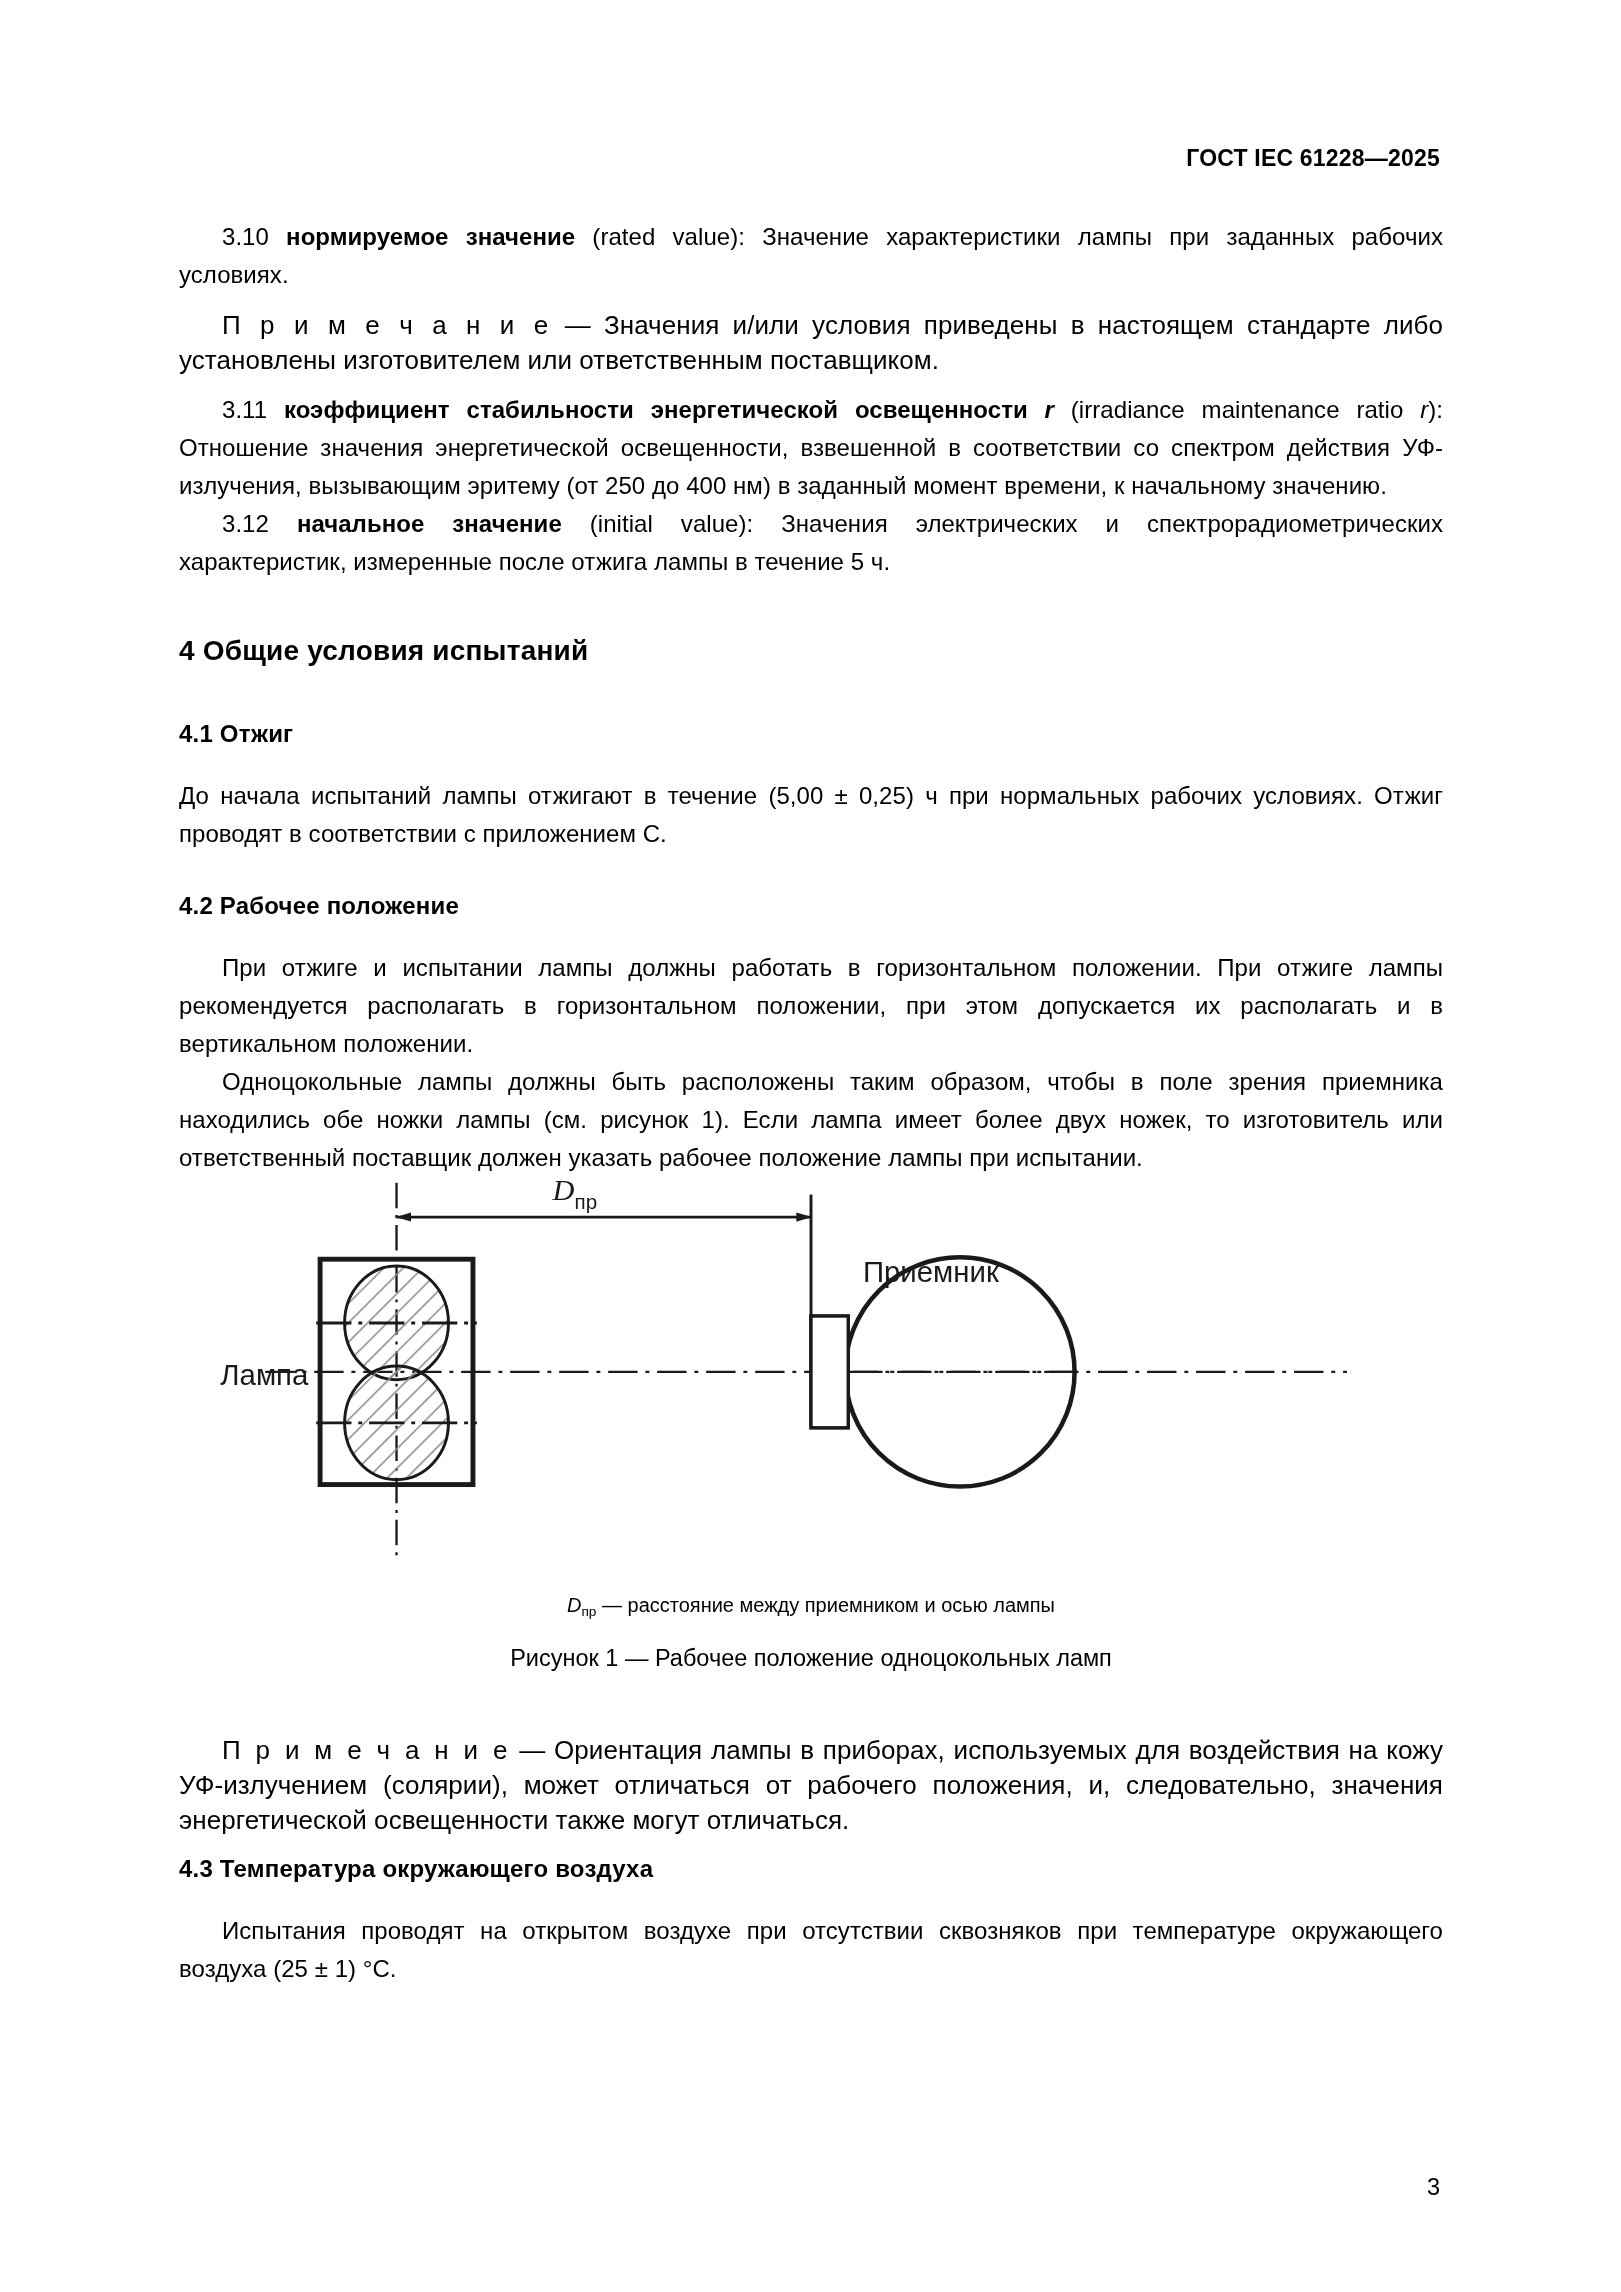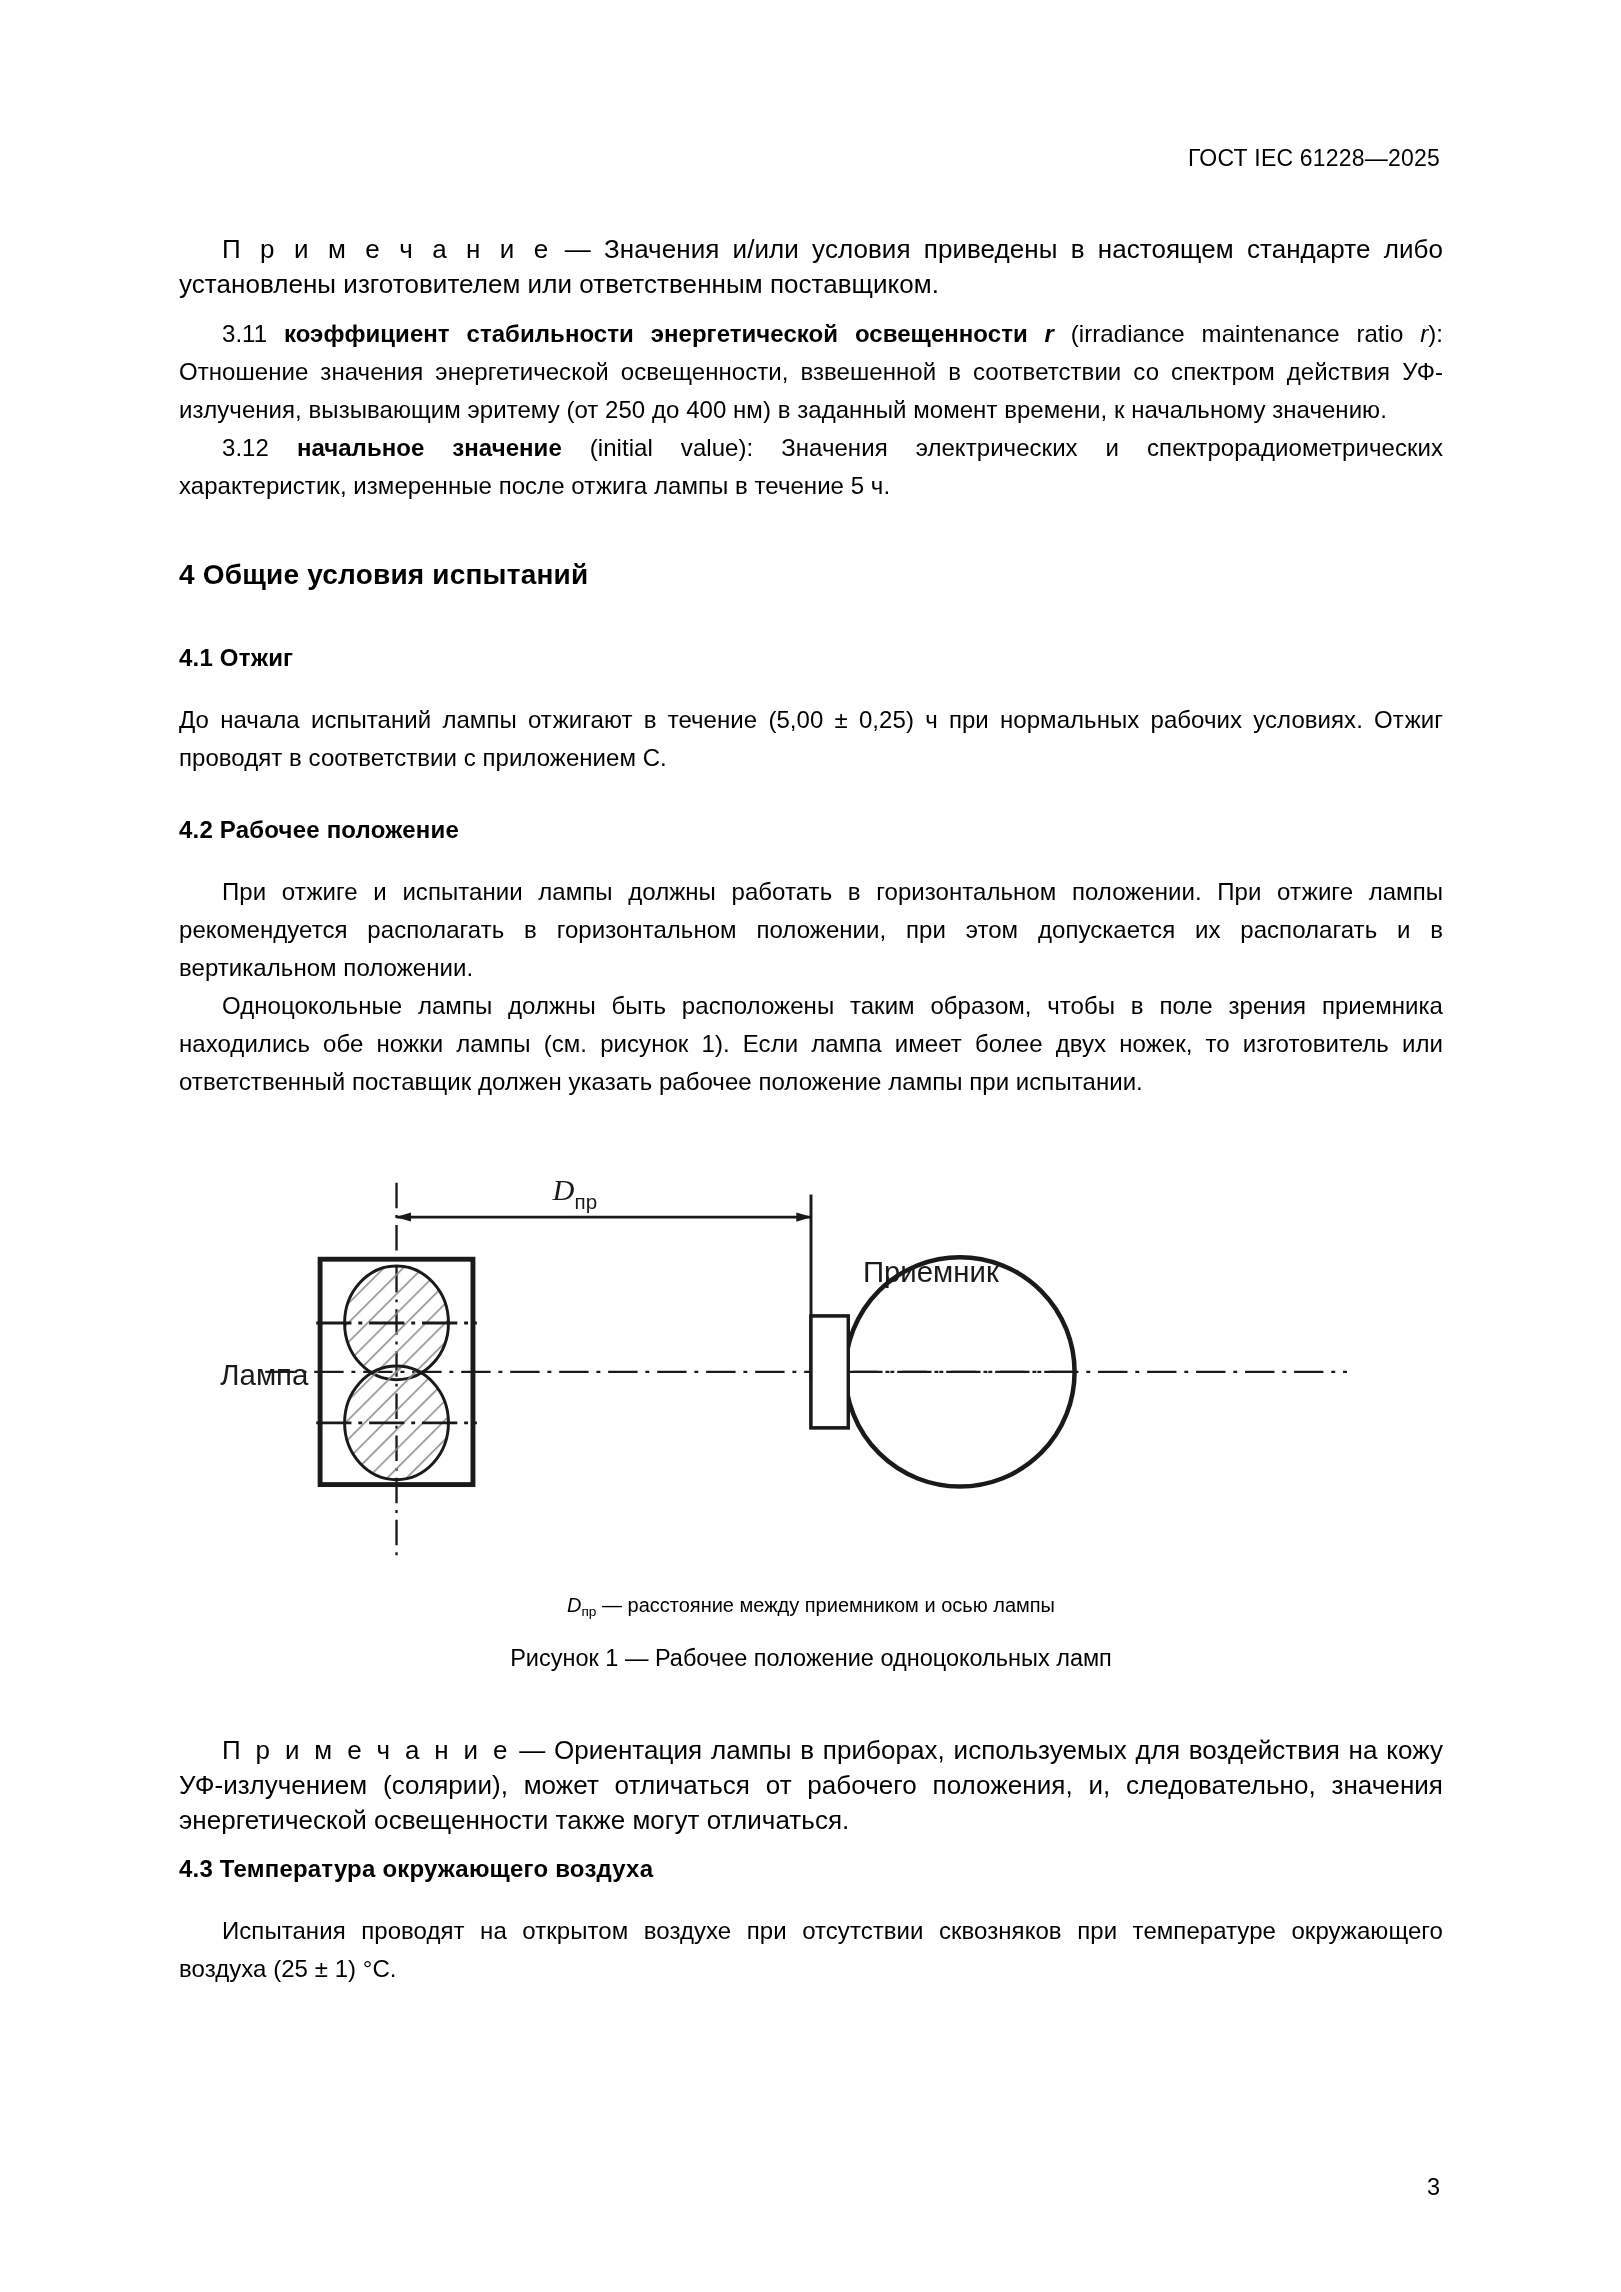--- a/index.html
+++ b/index.html
@@ -24,21 +24,21 @@
   }
 
   
   .running-header {
     position: absolute;
     top: 145px;
     left: 0;
     right: 181px;
     text-align: right;
     font-size: 23px;
-    font-weight: normal;
+    font-weight: bold;
     letter-spacing: 0.2px;
   }
 
   
   .content {
     position: absolute;
     top: 218px;
     left: 179px;
     width: 1264px;
   }
@@ -146,20 +146,21 @@
 </style>
 </head>
 <body>
 
 <div class="page">
 
   <div class="running-header">ГОСТ IEC 61228—2025</div>
 
   <div class="content">
 
+    <p class="indent"><span>3.10 </span><b>нормируемое значение</b><span> (rated value): </span><span> Значение характеристики лампы при заданных рабо­чих условиях.</span></p>
 
     <div class="gap-sm"></div>
 
     <p class="note"><span class="spaced">П р и м е ч а н и е</span><span> — </span><span>Значения и/или условия приведены в настоящем стандарте либо установлены изготови­телем или ответственным поставщиком.</span></p>
 
     <div class="gap-sm"></div>
 
     <p class="indent"><span>3.11 </span><b>коэффициент стабильности энергетической освещенности </b><b class="ital">r</b><span> (irradiance maintenance ratio </span><span class="ital">r</span><span>): </span><span>Отношение значения энергетической освещенности, взвешенной в соответствии со спектром действия УФ-излучения, вызывающим эритему (от 250 до 400 нм) в заданный момент времени, к на­чальному значению.</span></p>
 
     <p class="indent"><span>3.12 </span><b>начальное значение</b><span> (initial value): </span><span>Значения электрических и спектрорадиометрических характеристик, измеренные после отжига лампы в течение 5 ч.</span></p>

